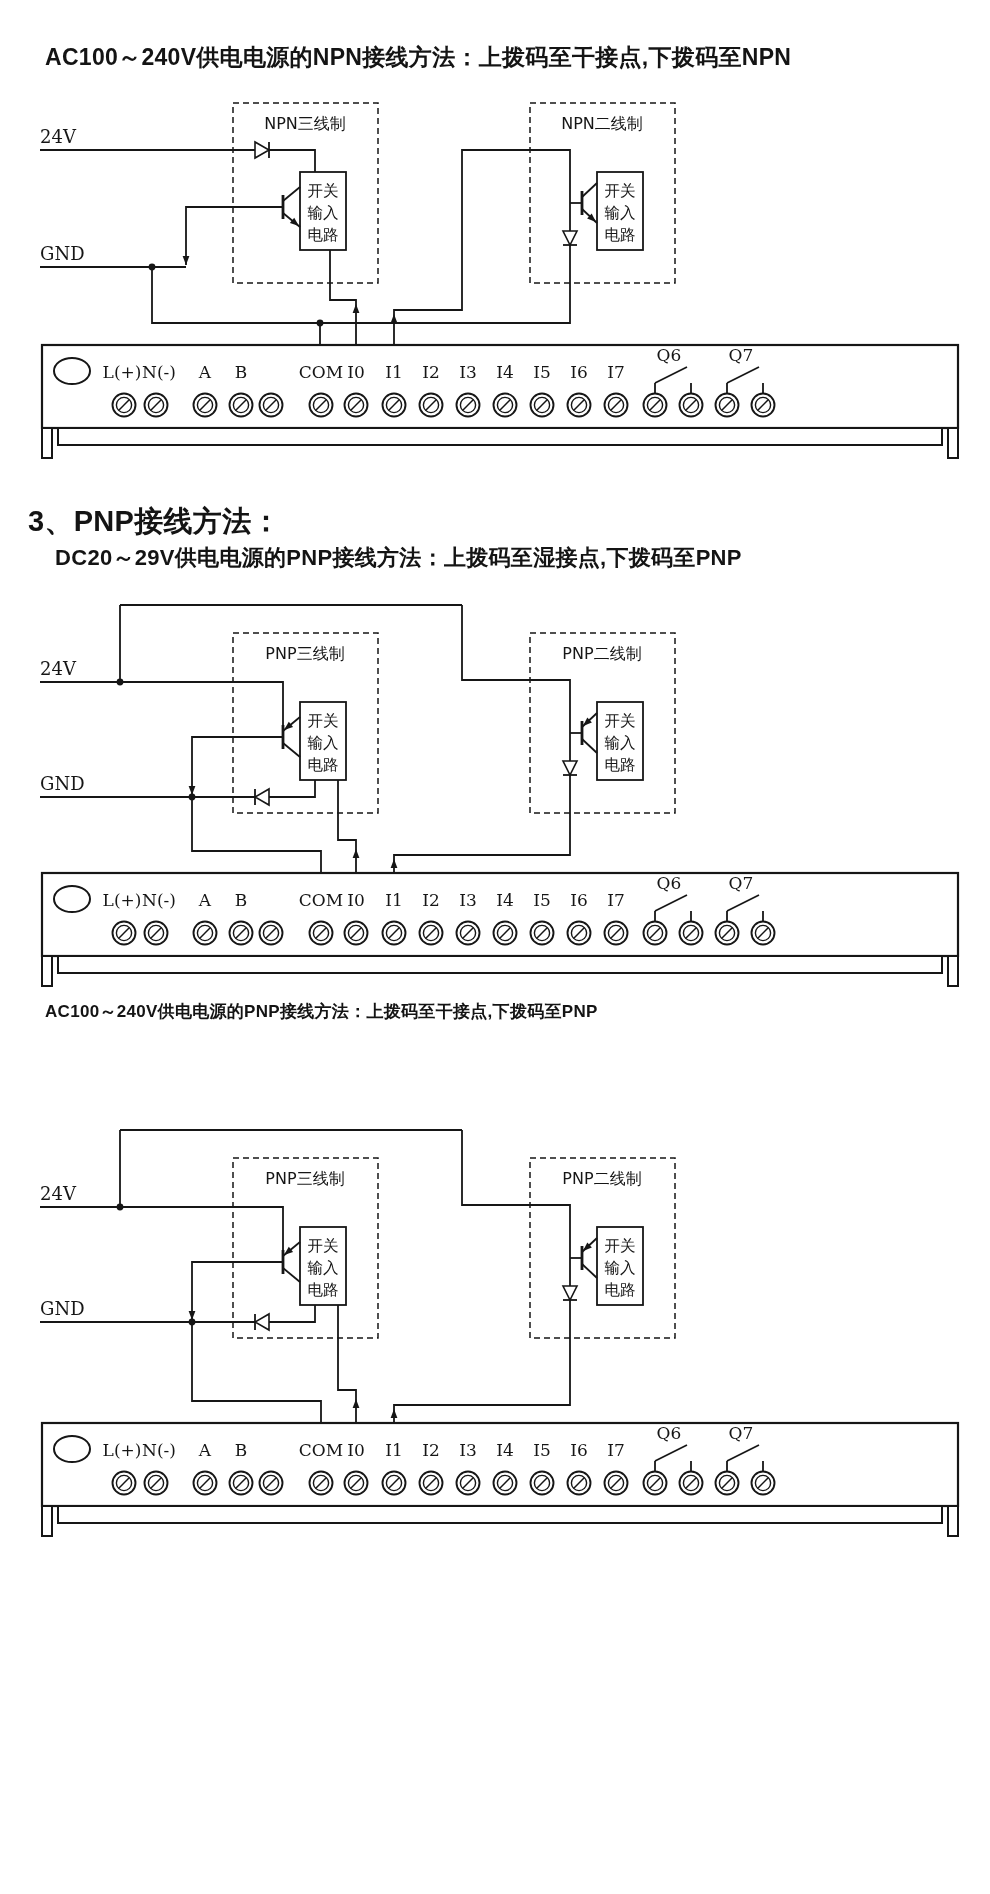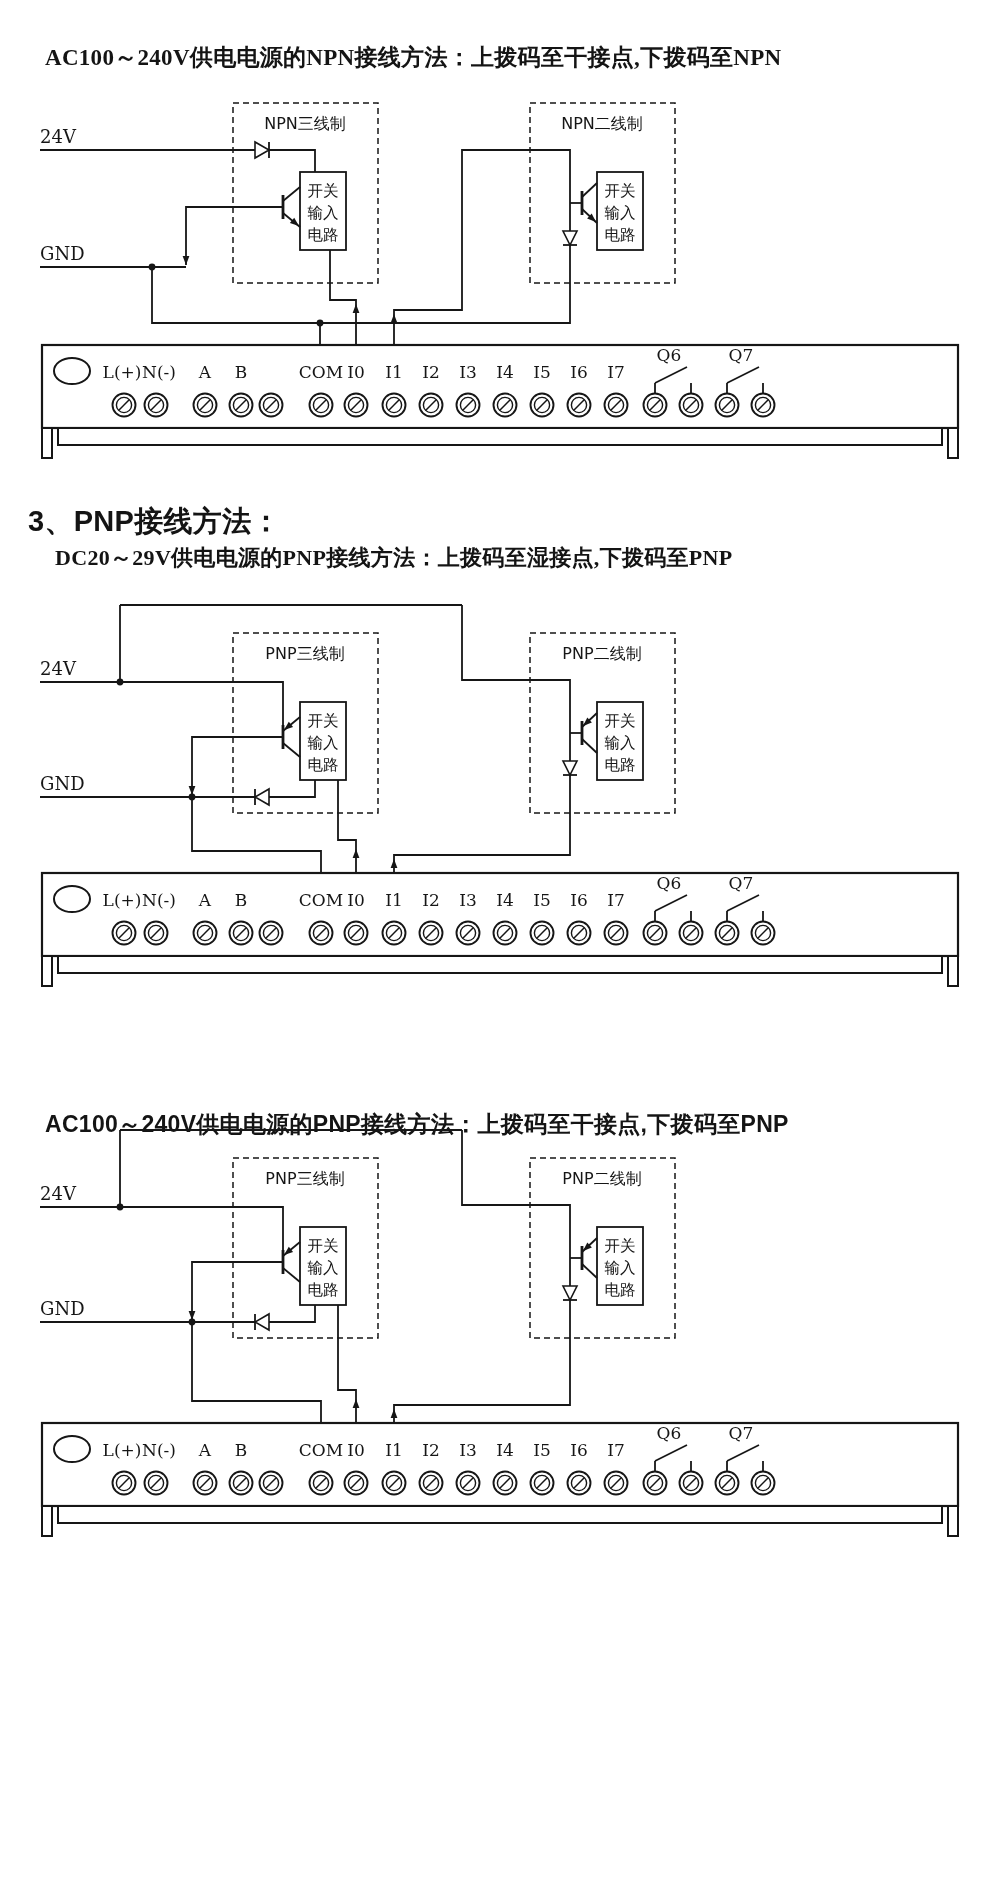--- a/index.html
+++ b/index.html
@@ -1,22 +1,22 @@
 <!DOCTYPE html>
 <html><head>
 <meta charset="utf-8">
 <style>
   html,body{margin:0;padding:0;background:#ffffff;}
   .page{position:relative;width:990px;height:1894px;background:#ffffff;overflow:hidden;
         font-family:"Liberation Sans","DejaVu Sans",sans-serif;}
   .ttl{position:absolute;font-weight:700;color:#141414;white-space:nowrap;letter-spacing:.3px;}
-  #t1{left:45px;top:42px;font-size:23px;font-family:Liberation Serif, serif;}
+  #t1{left:45px;top:42px;font-size:23px;}
   #h2{left:28px;top:502px;font-size:29px;}
-  #t2{left:55px;top:543px;font-size:22px;font-family:Liberation Serif, serif;}
-  #t3{left:45px;top:1109px;font-size:23px;}
+  #t2{left:55px;top:543px;font-size:22px;}
+  #t3{left:45px;top:1000px;font-size:17px;}
   svg{position:absolute;left:0;}
   #d0{top:95px;}
   #d1g{top:585px;}
   #d2g{top:1115px;}
   svg text{fill:#161616;}
   .tlabel{font-family:"DejaVu Serif","Liberation Serif",serif;font-size:17px;}
   .slabel{font-family:"DejaVu Serif","Liberation Serif",serif;font-size:18px;}
   .btitle{font-family:"DejaVu Sans","Liberation Sans",sans-serif;font-size:16px;}
   .ctext{font-family:"DejaVu Sans","Liberation Sans",sans-serif;font-size:15.5px;}
 </style>

